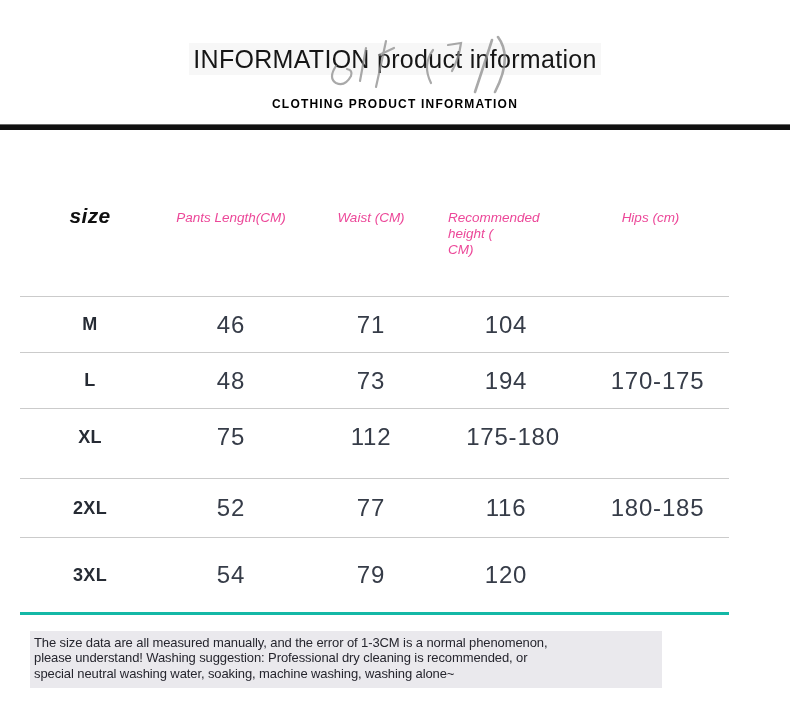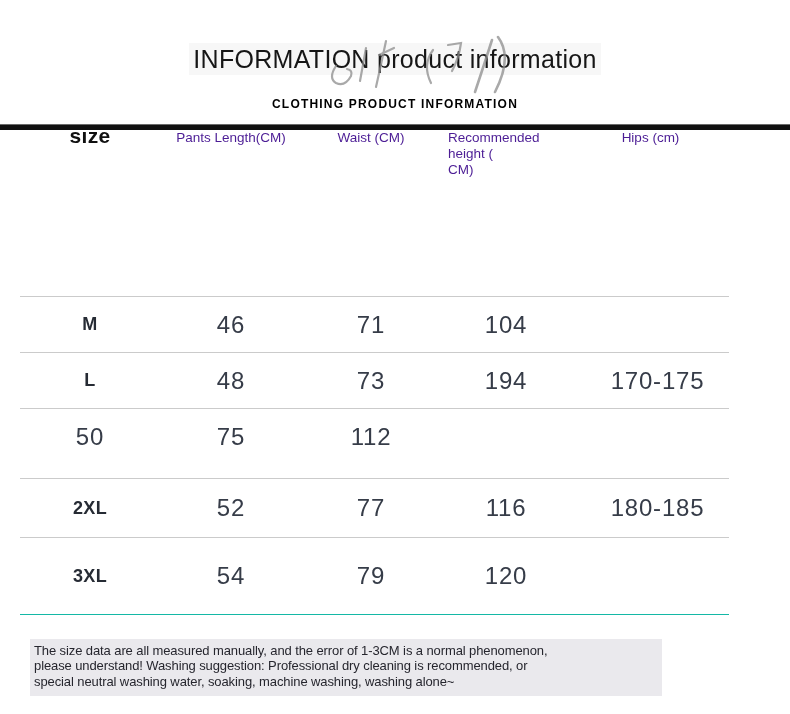--- a/index.html
+++ b/index.html
@@ -35,24 +35,24 @@
   }
   
   .size-table{
     position:absolute;top:130px;left:20px;width:709px;
   }
   .t-row{
     display:grid;
     grid-template-columns:140px 142px 138px 132px 157px;
     box-sizing:border-box;
   }
-  .t-head{height:166px;}
+  .t-head{height:166px;padding-top:80px;font-style:italic;}
   .t-head .t-cell{
     align-items:flex-start;
-    font-size:13.5px;color:#4c1d95;
+    font-size:13.5px;color:#ec4899;
   }
   .t-cell{
     display:flex;align-items:center;justify-content:center;
     text-align:center;
   }
   .t-head .c-size{
     font-size:21px;font-weight:600;color:#101010;letter-spacing:.3px;
     margin-top:-6px;
   }
   .t-head .c-height{
@@ -62,31 +62,30 @@
   }
   .d-row{border-top:1px solid #cbcbcb;}
   .d-row .t-cell{
     font-size:24px;color:#363c48;letter-spacing:.8px;
   }
   .d-row .c-size{font-size:18px;font-weight:600;color:#262b34;letter-spacing:.3px;}
   .d-row .c-height{padding-left:14px;box-sizing:border-box;}
   .r1,.r2{height:56px;}
   .r3{height:57px;}
   .r4{height:59px;margin-top:13px;}
-  .r5{height:78px;border-bottom:1px solid #14b8a6;}
+  .r5{height:78px;border-bottom:3px solid #14b8a6;}
   
   .footnote{
     position:absolute;top:631px;left:30px;width:632px;
     background:#eae9ed;
     box-sizing:border-box;
     padding:4px 2px 7px 4px;
     font-size:13px;line-height:15.4px;letter-spacing:-0.1px;
     color:#26262e;
     white-space:pre-line;
-    margin-top:8px;
   }
 </style>
 </head>
 <body>
 
 <div class="page">
 
   <div class="title"><span class="hl">INFORMATION product information</span></div>
 
   <svg class="scribble" viewBox="0 0 280 72" fill="none" stroke="#8d8d8d" stroke-width="2.2" stroke-linecap="round" opacity="0.75">
@@ -124,23 +123,24 @@
 
     <div class="t-row d-row r2">
       <div class="t-cell c-size">L</div>
       <div class="t-cell">48</div>
       <div class="t-cell">73</div>
       <div class="t-cell">194</div>
       <div class="t-cell c-height">170-175</div>
     </div>
 
     <div class="t-row d-row r3">
-      <div class="t-cell">50</div>
+      <div class="t-cell c-size">XL</div>
       <div class="t-cell">75</div>
       <div class="t-cell">112</div>
+      <div class="t-cell c-height">175-180</div>
     </div>
 
     <div class="t-row d-row r4">
       <div class="t-cell c-size">2XL</div>
       <div class="t-cell">52</div>
       <div class="t-cell">77</div>
       <div class="t-cell">116</div>
       <div class="t-cell c-height">180-185</div>
     </div>
 

